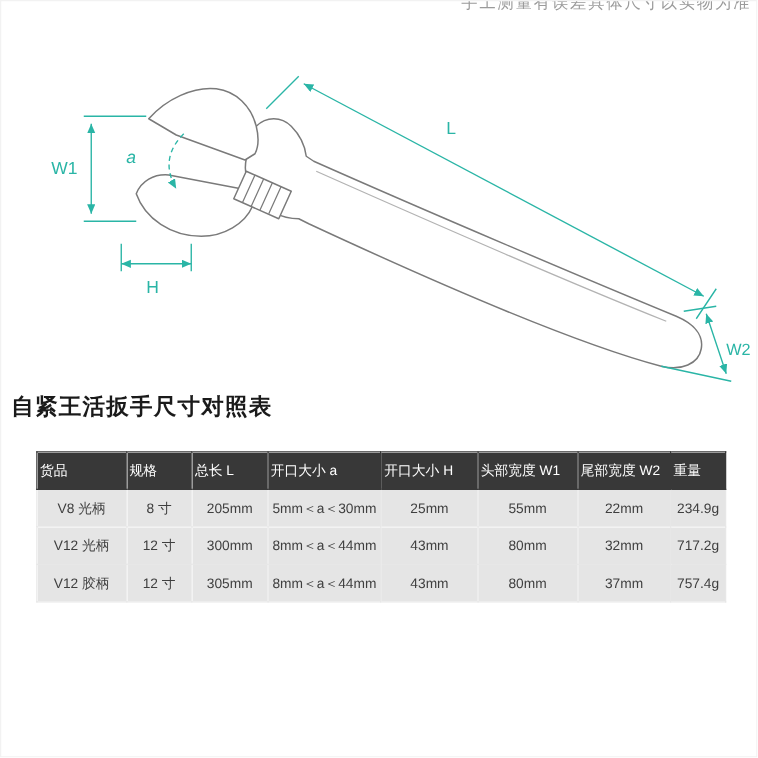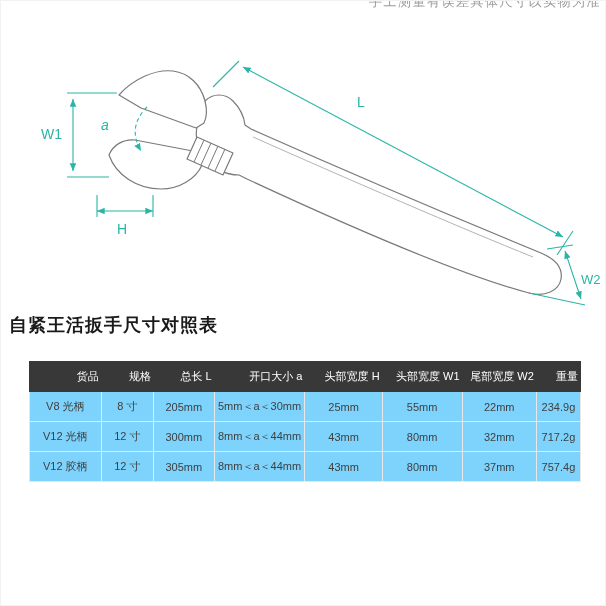--- a/index.html
+++ b/index.html
@@ -17,25 +17,25 @@
     position:absolute;top:312px;left:8px;font-size:18px;font-weight:bold;
     color:#1a1a1a;letter-spacing:1px;
   }
   .spec-table{
     position:absolute;top:360px;left:28px;width:552px;
     border-collapse:collapse;table-layout:fixed;
     border:1px solid #dcdcdc;
   }
   .spec-table th{
     background:#383838;color:#ffffff;font-weight:normal;font-size:11px;
-    padding:7px 2px;text-align:right;border:1px solid #383838;
+    padding:7px 2px;text-align:left;border:1px solid #383838;
     white-space:nowrap;overflow:hidden;
   }
   .spec-table td{
-    background:#7dd3fc;color:#3f3f3f;font-size:11px;padding:7px 2px;
+    background:#e5e5e5;color:#3f3f3f;font-size:11px;padding:7px 2px;
     text-align:center;border:1px solid #e7e7e7;white-space:nowrap;overflow:hidden;
   }
 </style>
 </head>
 <body>
 
 <div id="page">
 
   <div class="top-note">手工测量有误差具体尺寸以实物为准</div>
 
@@ -99,21 +99,21 @@
         <col style="width:14.5%">
       <col style="width:13.5%">
         <col style="width:8%">
     </colgroup>
     <thead>
       <tr>
           <th>货品</th>
           <th>规格</th>
           <th>总长 L</th>
           <th>开口大小 a</th>
-          <th>头部宽度 H</th>
+          <th>开口大小 H</th>
           <th>头部宽度 W1</th>
           <th>尾部宽度 W2</th>
           <th>重量</th>
         </tr>
     </thead>
     <tbody>
         <tr>
           <td>V8 光柄</td>
           <td>8 寸</td>
           <td>205mm</td>

